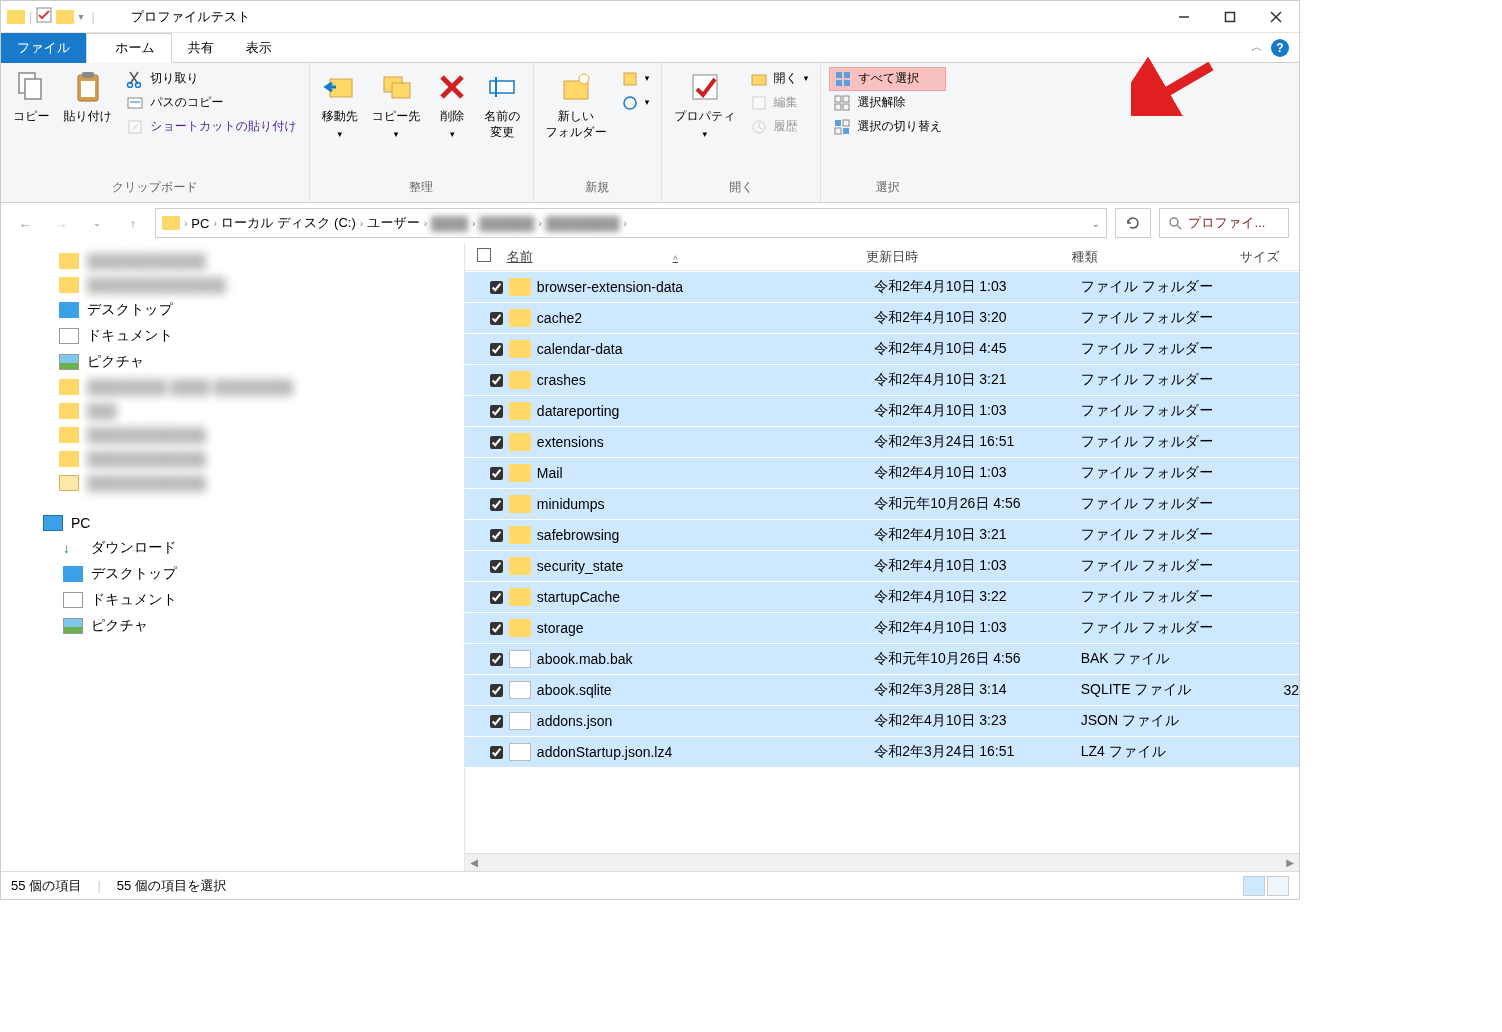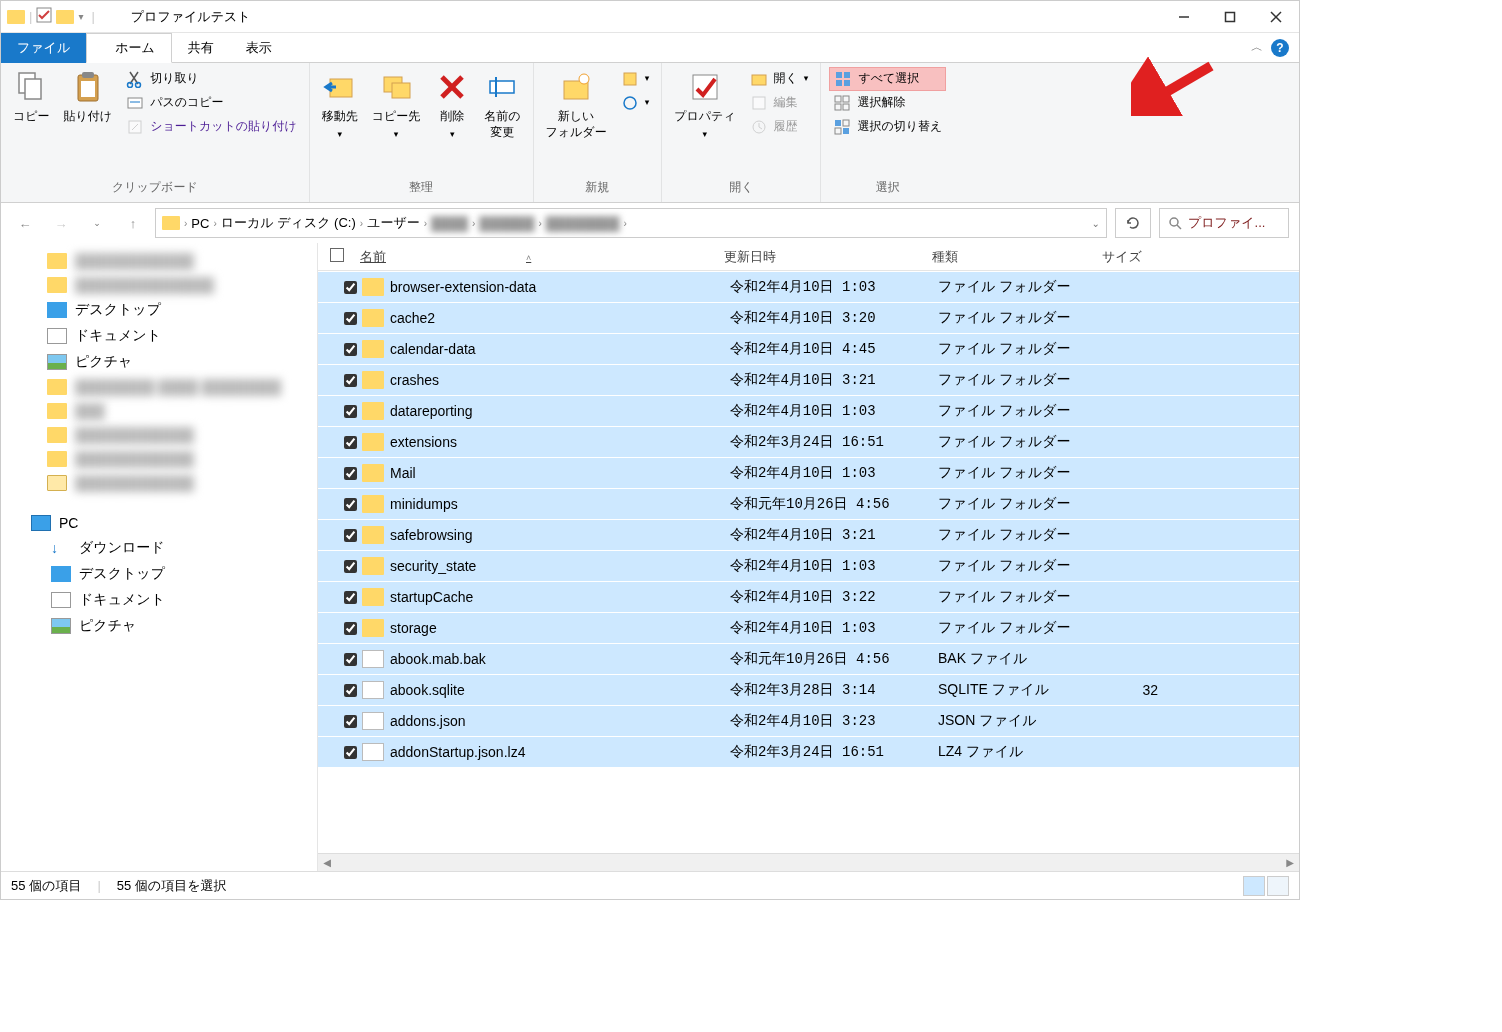--- a/index.html
+++ b/index.html
@@ -43,21 +43,21 @@
 .navbtn { width: 28px; height: 28px; display: flex; align-items: center; justify-content: center; color: #888; }
 .addrbox { flex: 1; height: 30px; border: 1px solid #ccc; display: flex; align-items: center; padding: 0 6px; gap: 4px; overflow: hidden; }
 .addrbox .crumb { display: flex; align-items: center; gap: 4px; font-size: 13px; white-space: nowrap; }
 .addrbox .chev { color: #888; font-size: 10px; }
 .addrbox .blur { filter: blur(3px); color: #999; }
 .refresh { width: 36px; height: 30px; border: 1px solid #ccc; display: flex; align-items: center; justify-content: center; }
 .searchbox { width: 130px; height: 30px; border: 1px solid #ccc; display: flex; align-items: center; padding: 0 8px; gap: 6px; color: #7f1d1d; font-size: 13px; overflow: hidden; white-space: nowrap; }
 
 
 .body { flex: 1; display: flex; overflow: hidden; }
-.nav { width: 317px; border-right: 1px solid #e5e5e5; overflow-y: auto; padding: 6px 0; position: relative; }
+.nav { width: 464px; border-right: 1px solid #e5e5e5; overflow-y: auto; padding: 6px 12px; position: relative; }
 .nav::-webkit-scrollbar { width: 18px; }
 .nav::-webkit-scrollbar-thumb { background: #c0c0c0; }
 .nav .item { display: flex; align-items: center; gap: 8px; padding: 4px 0 4px 50px; font-size: 14px; }
 .nav .item.lvl1 { padding-left: 46px; }
 .nav .item.lvl0 { padding-left: 30px; font-size: 14px; }
 .nav .item .icon { width: 20px; height: 16px; flex-shrink: 0; }
 .nav .item .blur { filter: blur(4px); color: #bbb; }
 .folder-y { background: #ffd868; border-radius: 1px; }
 .folder-z { background: #ffe9a8; border: 1px solid #d4b050; border-radius: 1px; }
 .desktop-i { background: #3aa0e8; }
@@ -75,21 +75,21 @@
 .cols .c-type { width: 170px; }
 .cols .c-size { width: 60px; }
 .cols .sort-ind { font-size: 9px; color: #888; margin-left: 140px; }
 
 .list { flex: 1; overflow: auto; }
 .row { display: flex; align-items: center; height: 31px; padding-left: 22px; font-size: 14px; background: #cde8ff; border-top: 1px solid #fff; }
 .row .cb { width: 20px; display: flex; align-items: center; justify-content: center; }
 .row .cb input { accent-color: #333; }
 .row .ficon { width: 22px; height: 18px; margin: 0 6px 0 2px; flex-shrink: 0; }
 .row .fname { width: 340px; }
-.row .fdate { width: 208px; font-family: Liberation Mono, monospace; }
+.row .fdate { width: 208px; }
 .row .ftype { width: 170px; }
 .row .fsize { width: 50px; text-align: right; }
 .file-i { background: #fff; border: 1px solid #bbb; }
 
 .hscroll { height: 18px; background: #f0f0f0; border-top: 1px solid #ddd; display: flex; align-items: center; }
 .hscroll .ar { width: 18px; text-align: center; color: #888; font-size: 10px; }
 .hscroll .track { flex: 1; height: 18px; }
 
 
 .status { height: 28px; border-top: 1px solid #ddd; display: flex; align-items: center; padding: 0 10px; font-size: 13px; gap: 16px; }

